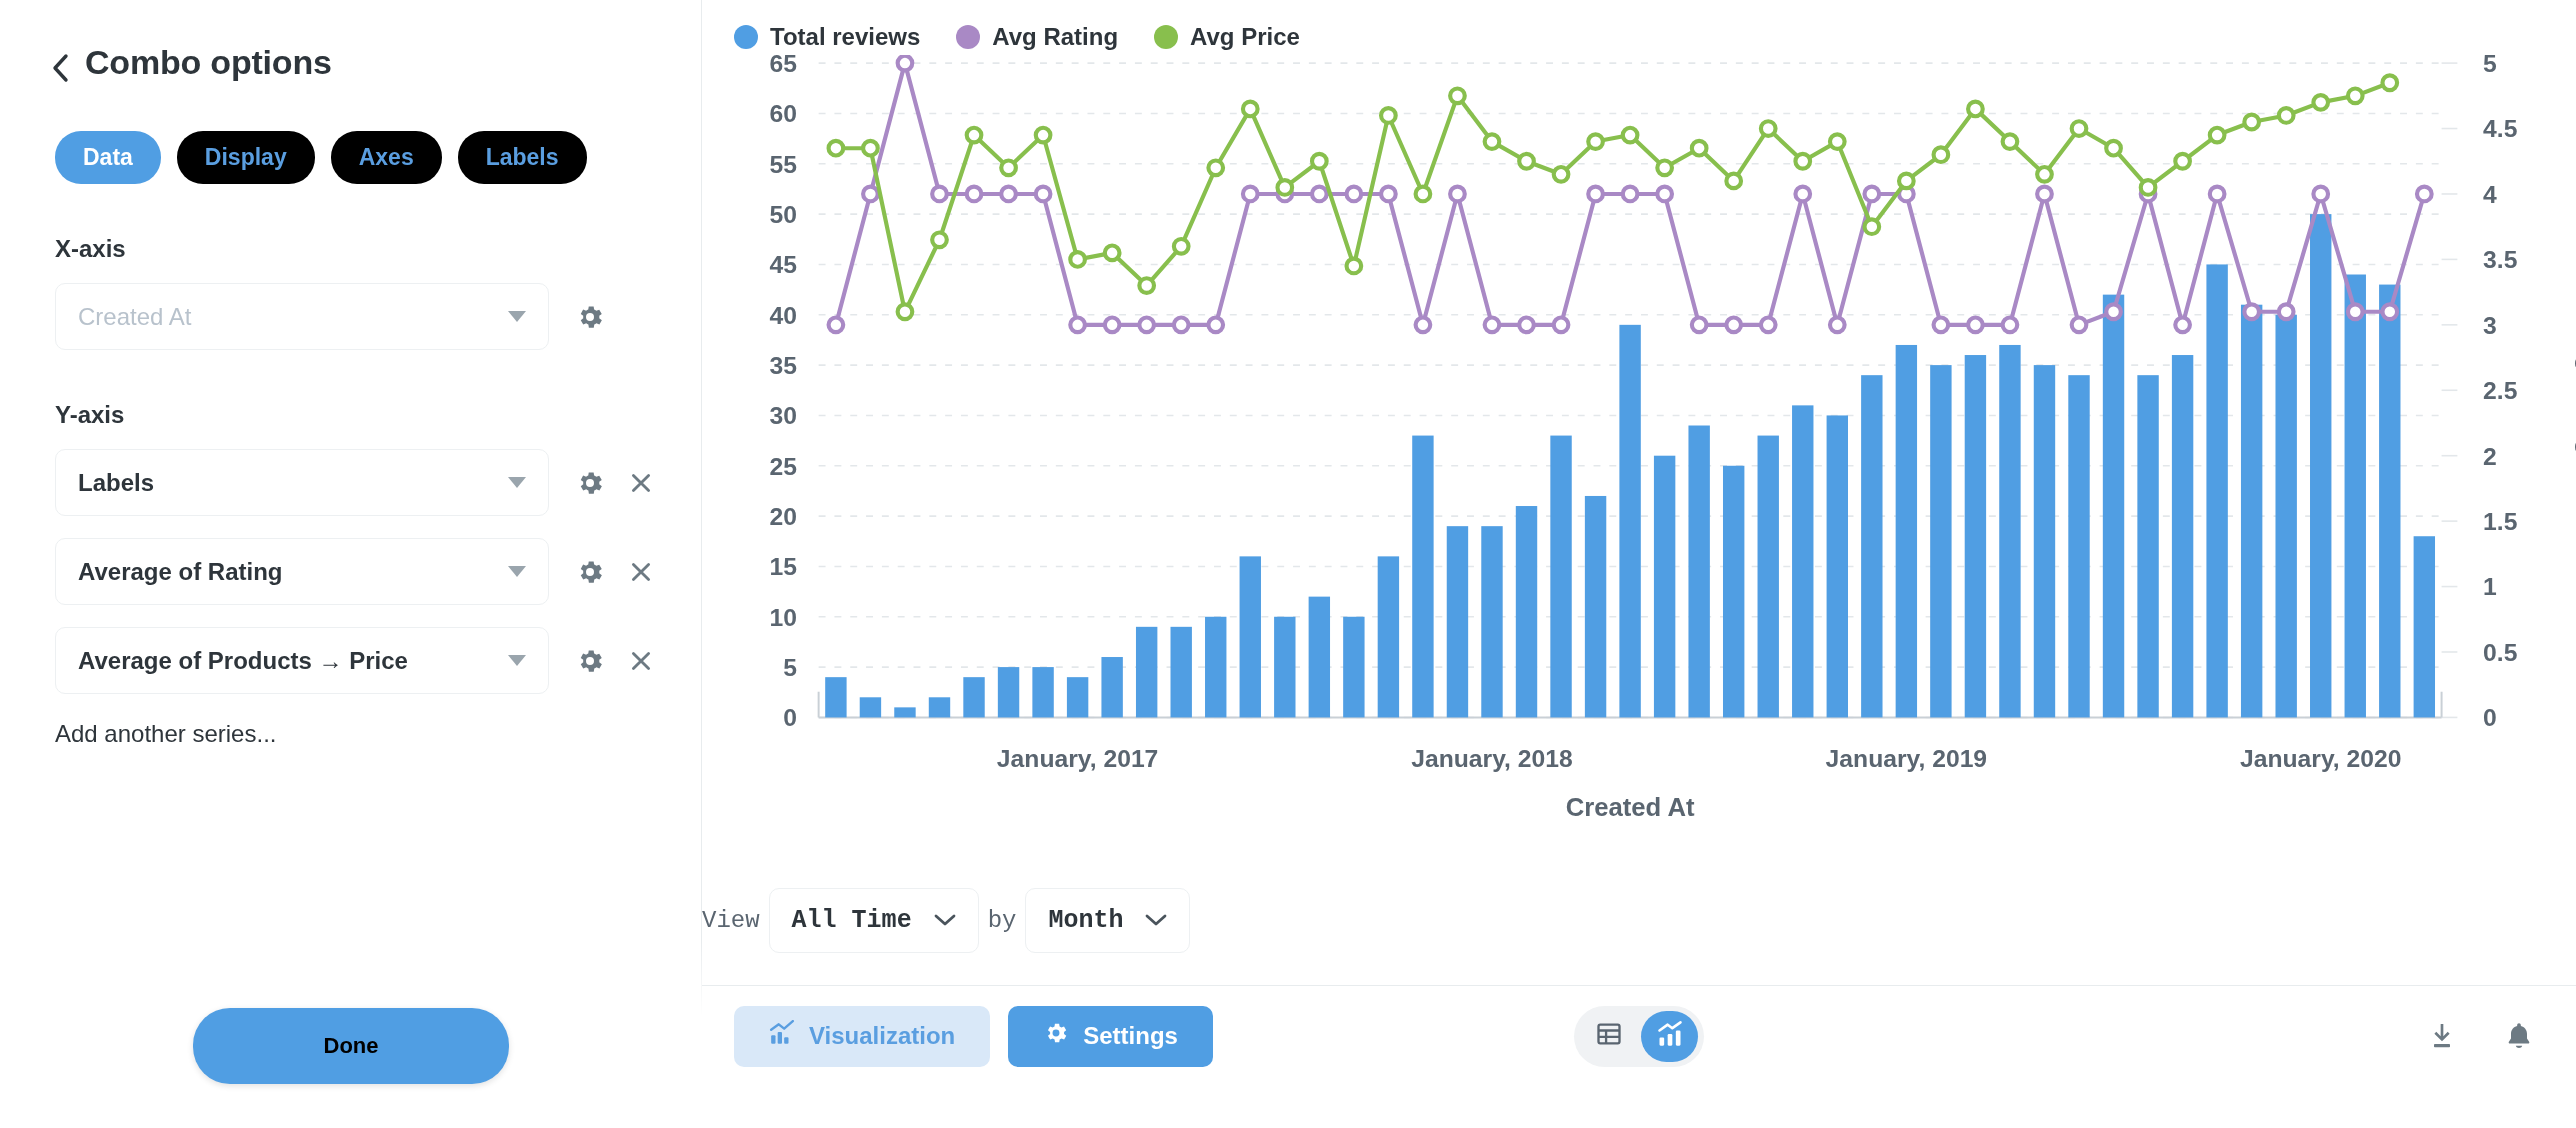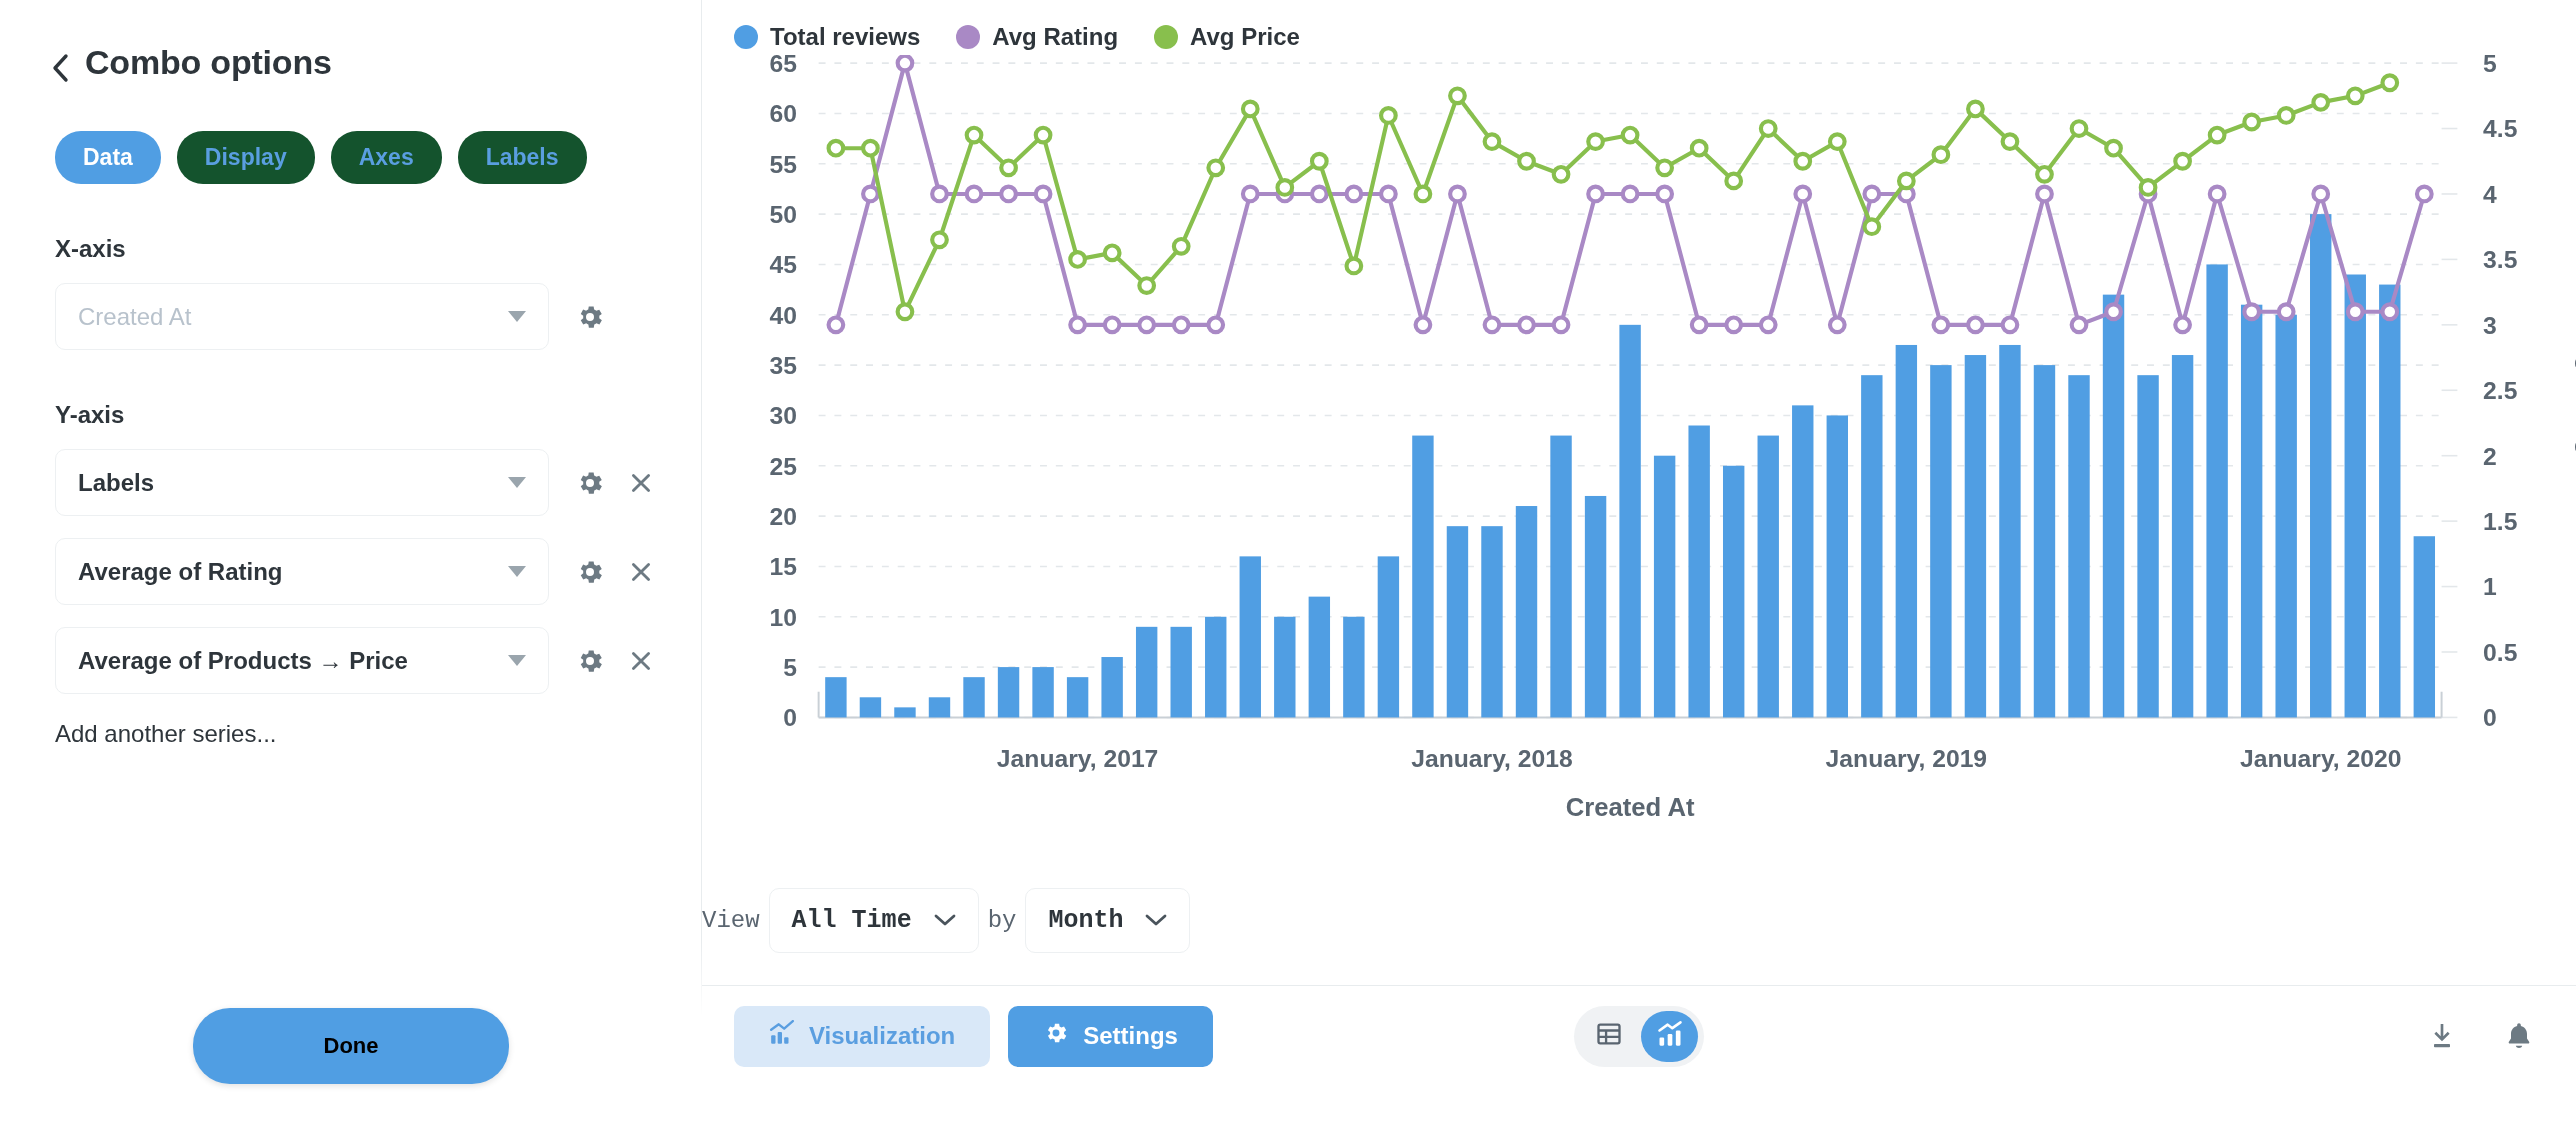--- a/index.html
+++ b/index.html
@@ -36,21 +36,21 @@
 
   .tabs {
     display: flex; gap: 16px;
     padding: 49px 0 0 55px;
   }
   .tab {
     border-radius: 26px;
     padding: 0 28px;
     height: 53px; line-height: 53px;
     font-size: 23px; font-weight: 700;
-    background: #14532d; color: #5a9ee0;
+    background: #000000; color: #5a9ee0;
     cursor: pointer; white-space: nowrap;
   }
   .tab.active { background: #509ee3; color: #ffffff; }
 
   .field-group { padding: 0 0 0 55px; }
   .field-label {
     font-size: 24px; font-weight: 700; color: #2e353b;
     margin-top: 51px; margin-bottom: 20px;
   }
   .field-row { display: flex; align-items: center; gap: 0; margin-bottom: 22px; }

